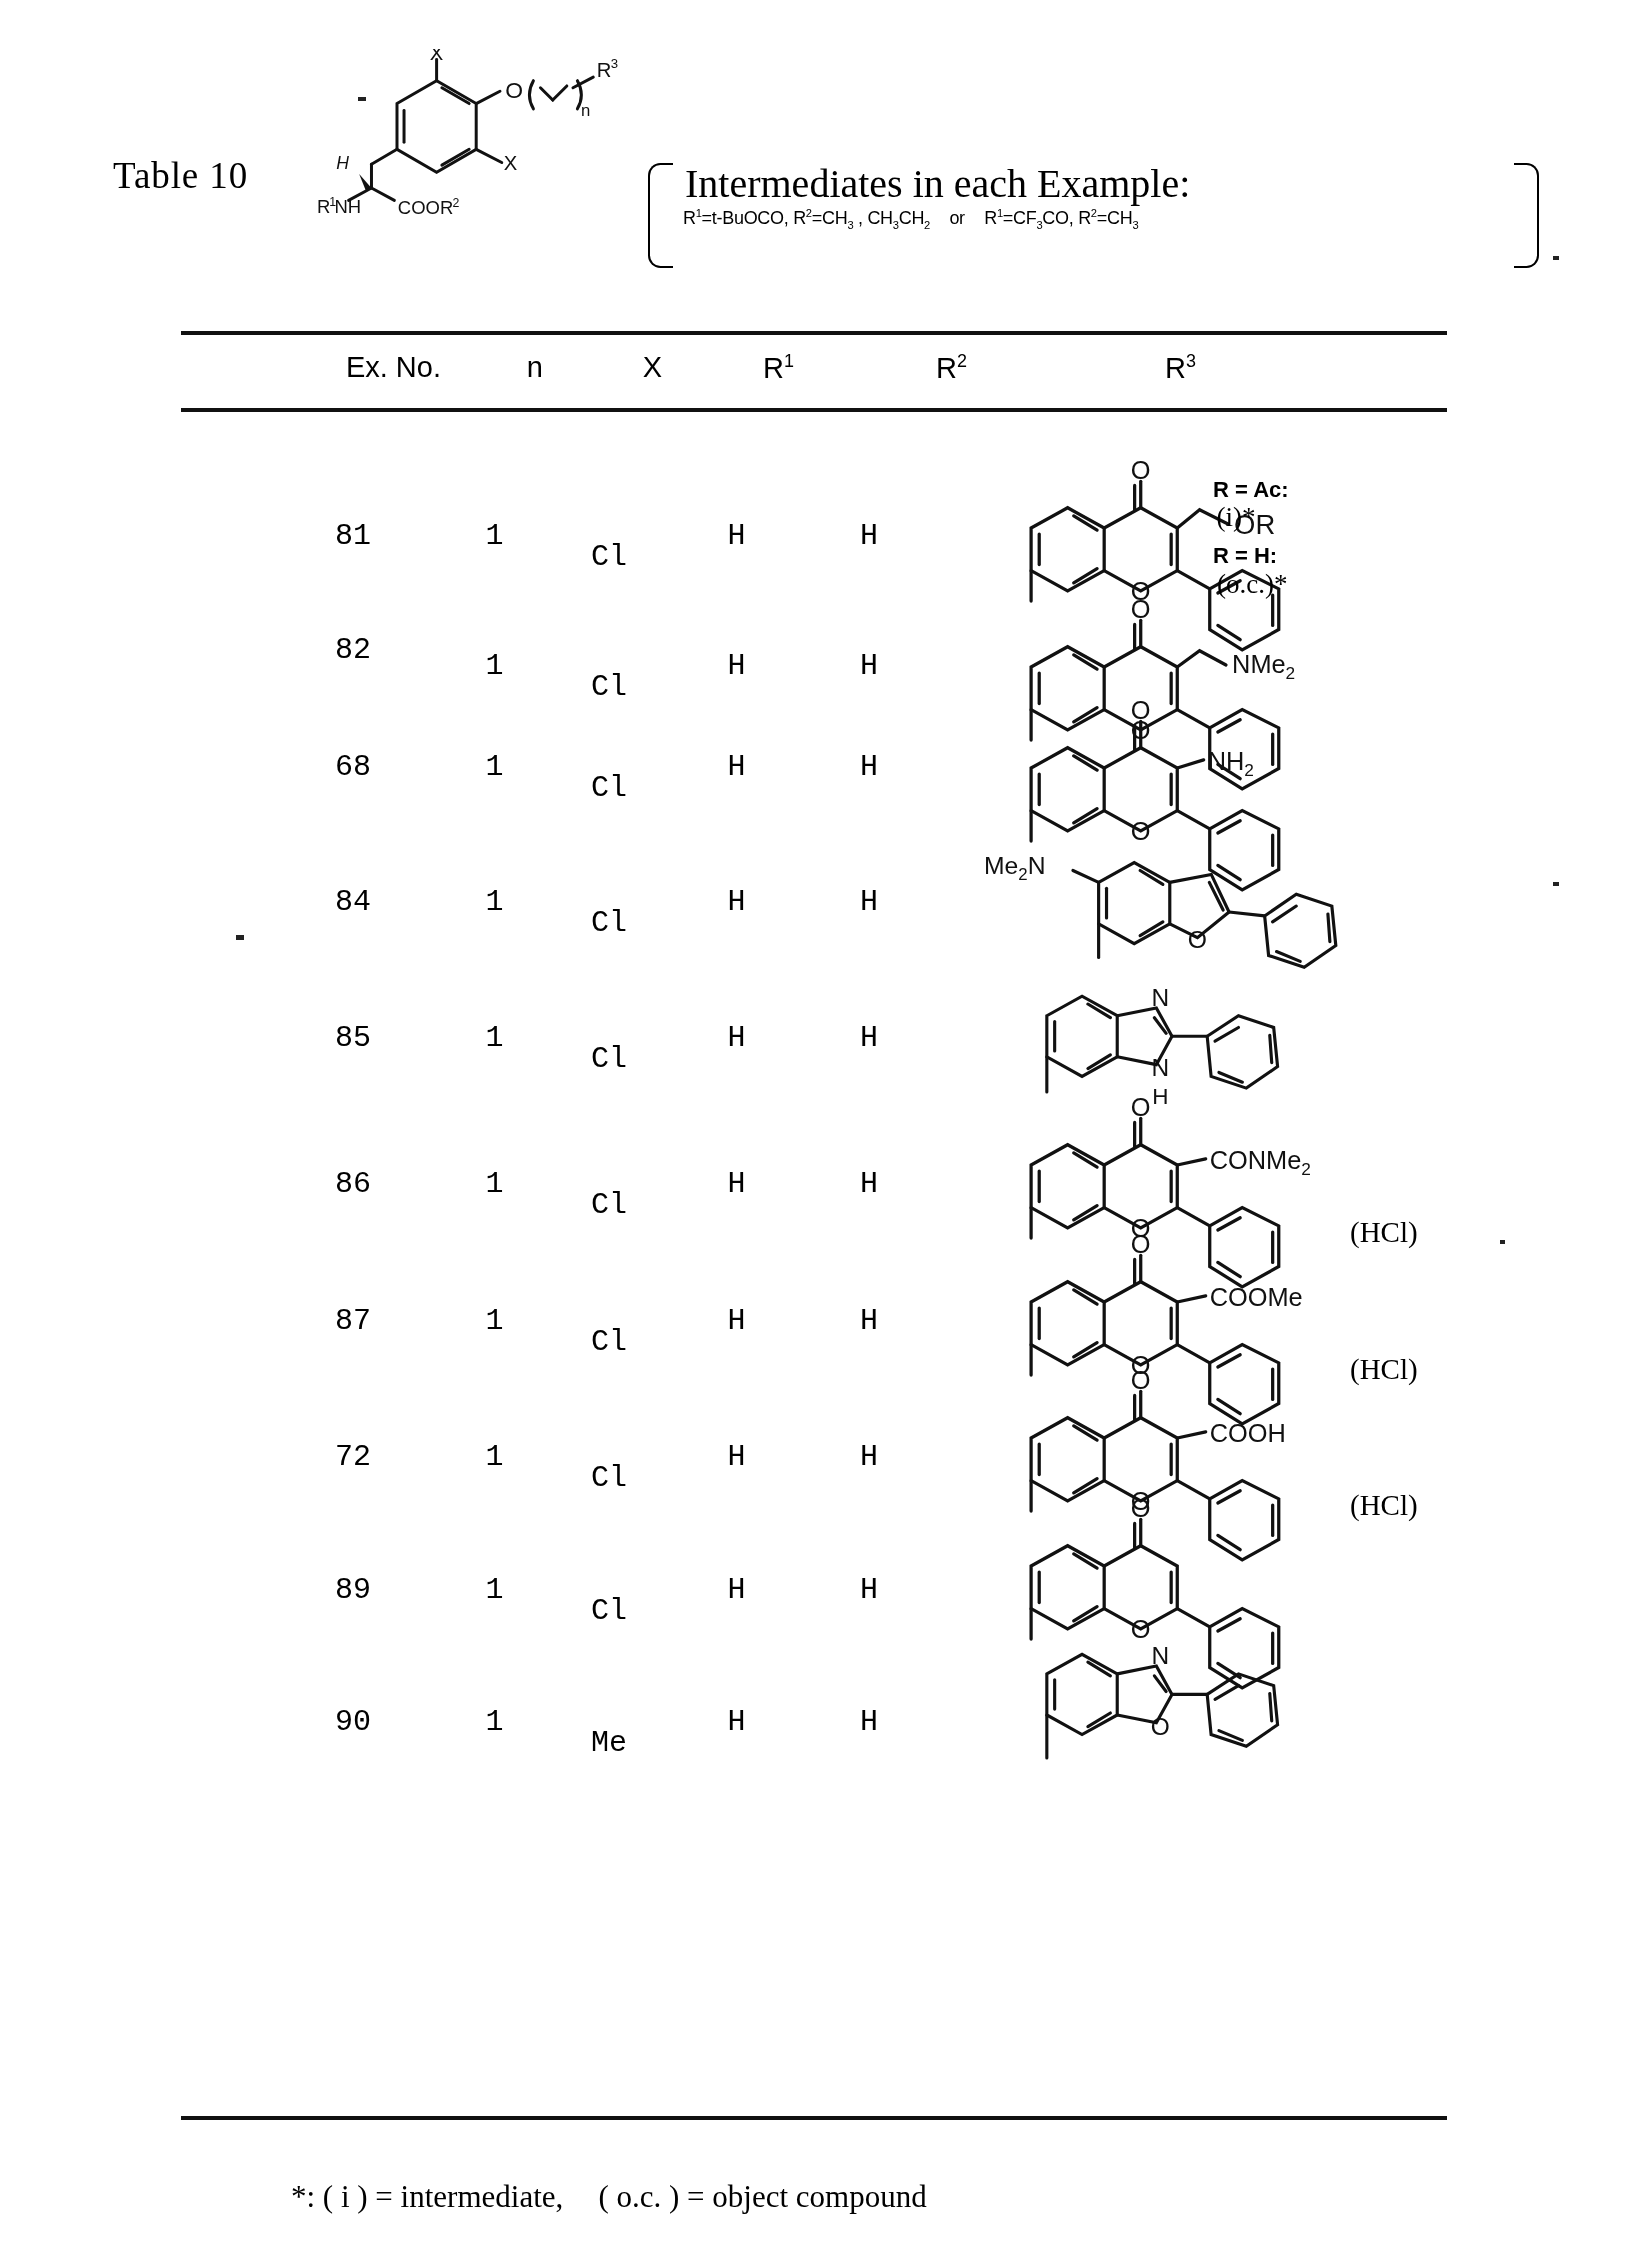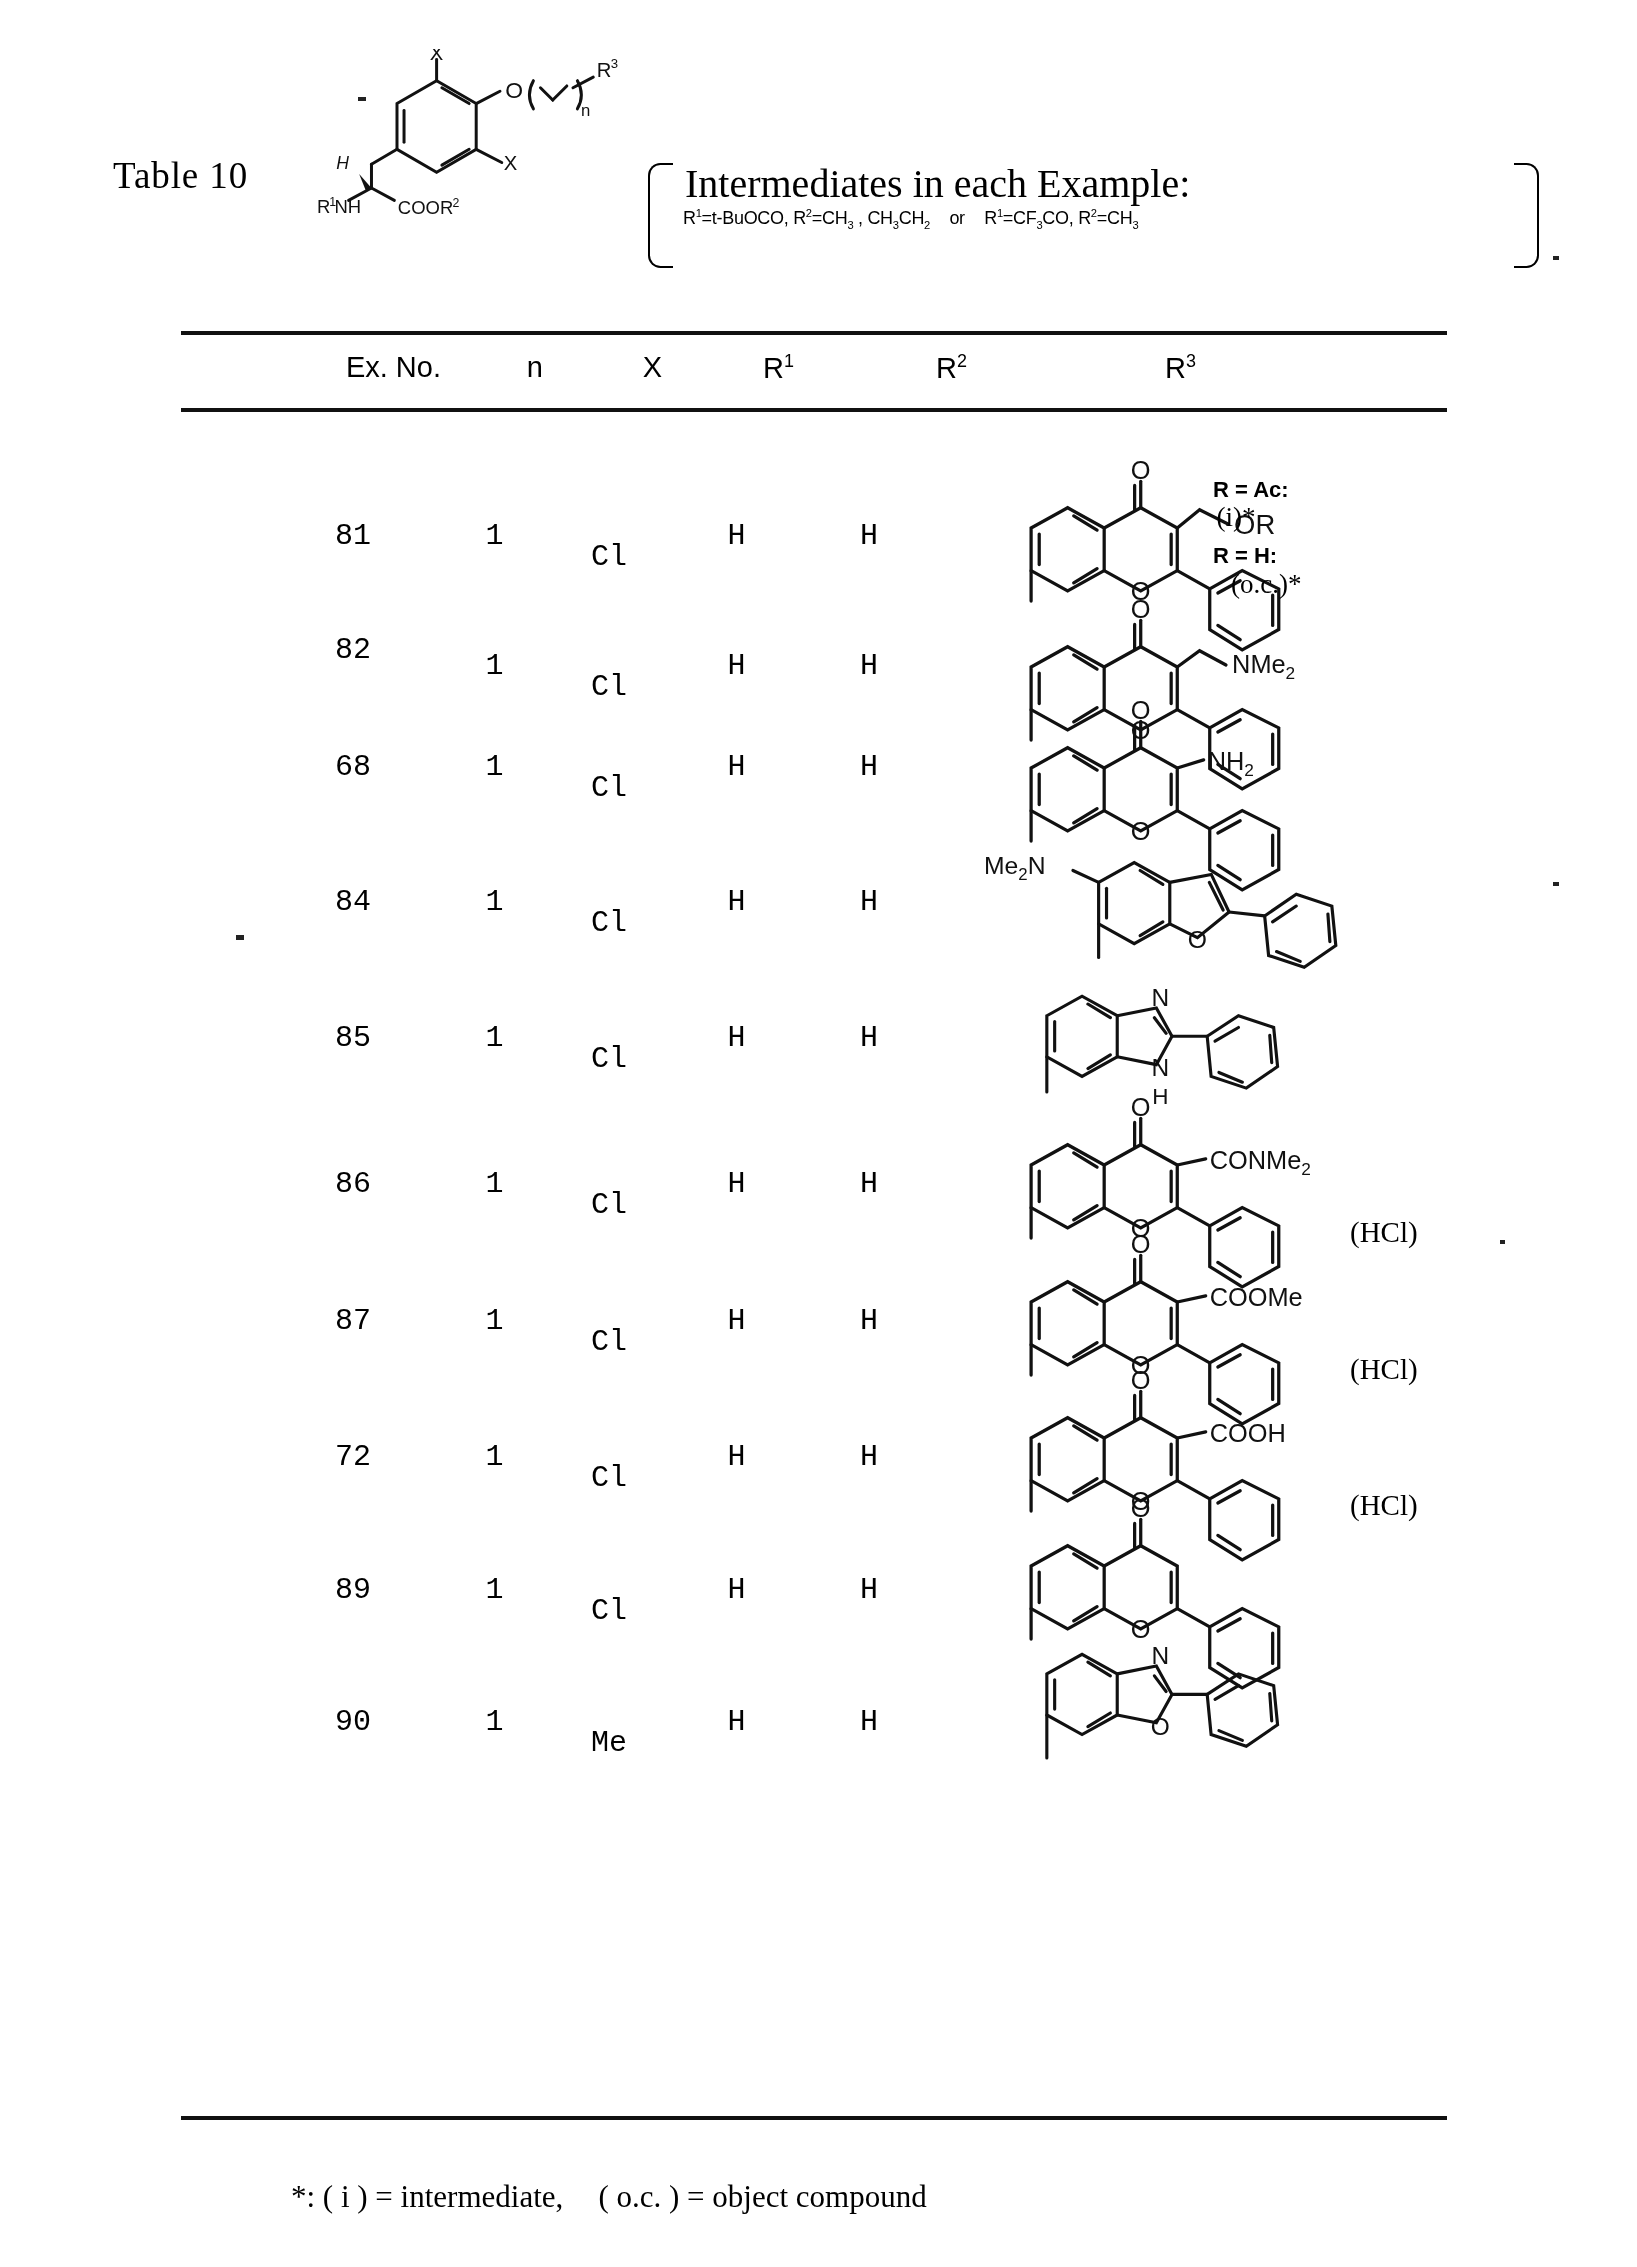--- a/index.html
+++ b/index.html
@@ -202,21 +202,21 @@
     <line x1="224" y1="142" x2="246" y2="156" stroke="#111" stroke-width="3.2" fill="none" stroke-linecap="round"></line>
 
     <polyline points="184,46 206,28 234,42" stroke="#111" stroke-width="3.2" fill="none" stroke-linecap="round"></polyline>
     <text x="240" y="52" font-size="27" font-family="'Liberation Sans',sans-serif" fill="#111" stroke="none">OR</text>
   </svg>
         </div>
         <div class="side-note" style="left: 1032px; top: 26.5px;">
           <div>R = Ac:</div>
           <div style="font-family:'Liberation Serif',serif;font-size:27px;font-weight:normal;margin-left:3.5px">(i)*</div>
           <div style="margin-top:10.6px">R = H:</div>
-          <div style="font-family:'Liberation Serif',serif;font-size:27px;font-weight:normal;margin-left:18px">(o.c.)*</div>
+          <div style="font-family:'Liberation Serif',serif;font-size:27px;font-weight:normal;margin-left:4px">(o.c.)*</div>
         </div>
       </div>
       <div class="row" style="position: absolute; top: 190px; left: 0px; width: 1266px; height: 150px;">
         <div class="cell ex" style="top: 28px;">82</div>
         <div class="cell n" style="top: 44px;">1</div>
         <div class="cell x" style="top: 44px;">Cl</div>
         <div class="cell r1" style="top: 44px;">H</div>
         <div class="cell r2" style="top: 44px;">H</div>
         <div class="struct" title="flavone bearing CH2-NMe2 at position 3, 2-phenyl" style="top: -7px;">
           <svg width="507" height="203" viewBox="-10 -22 420 200">

